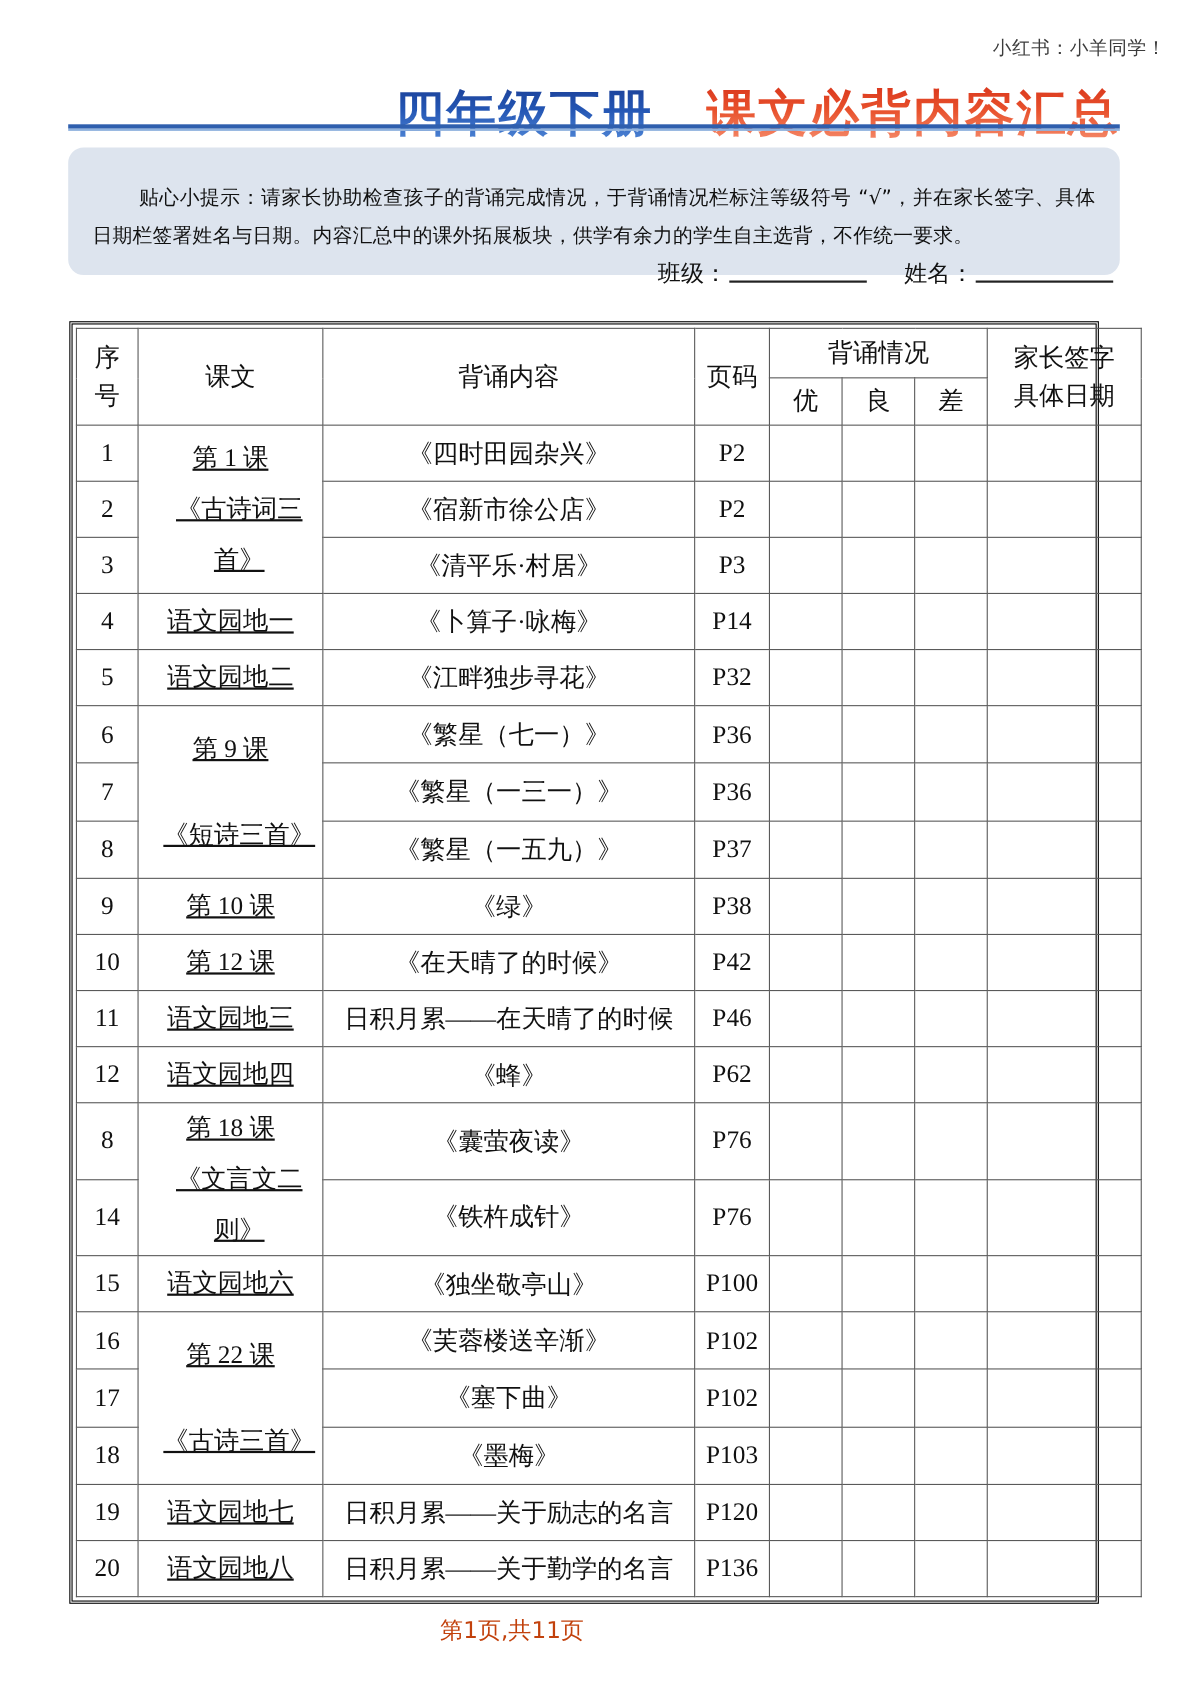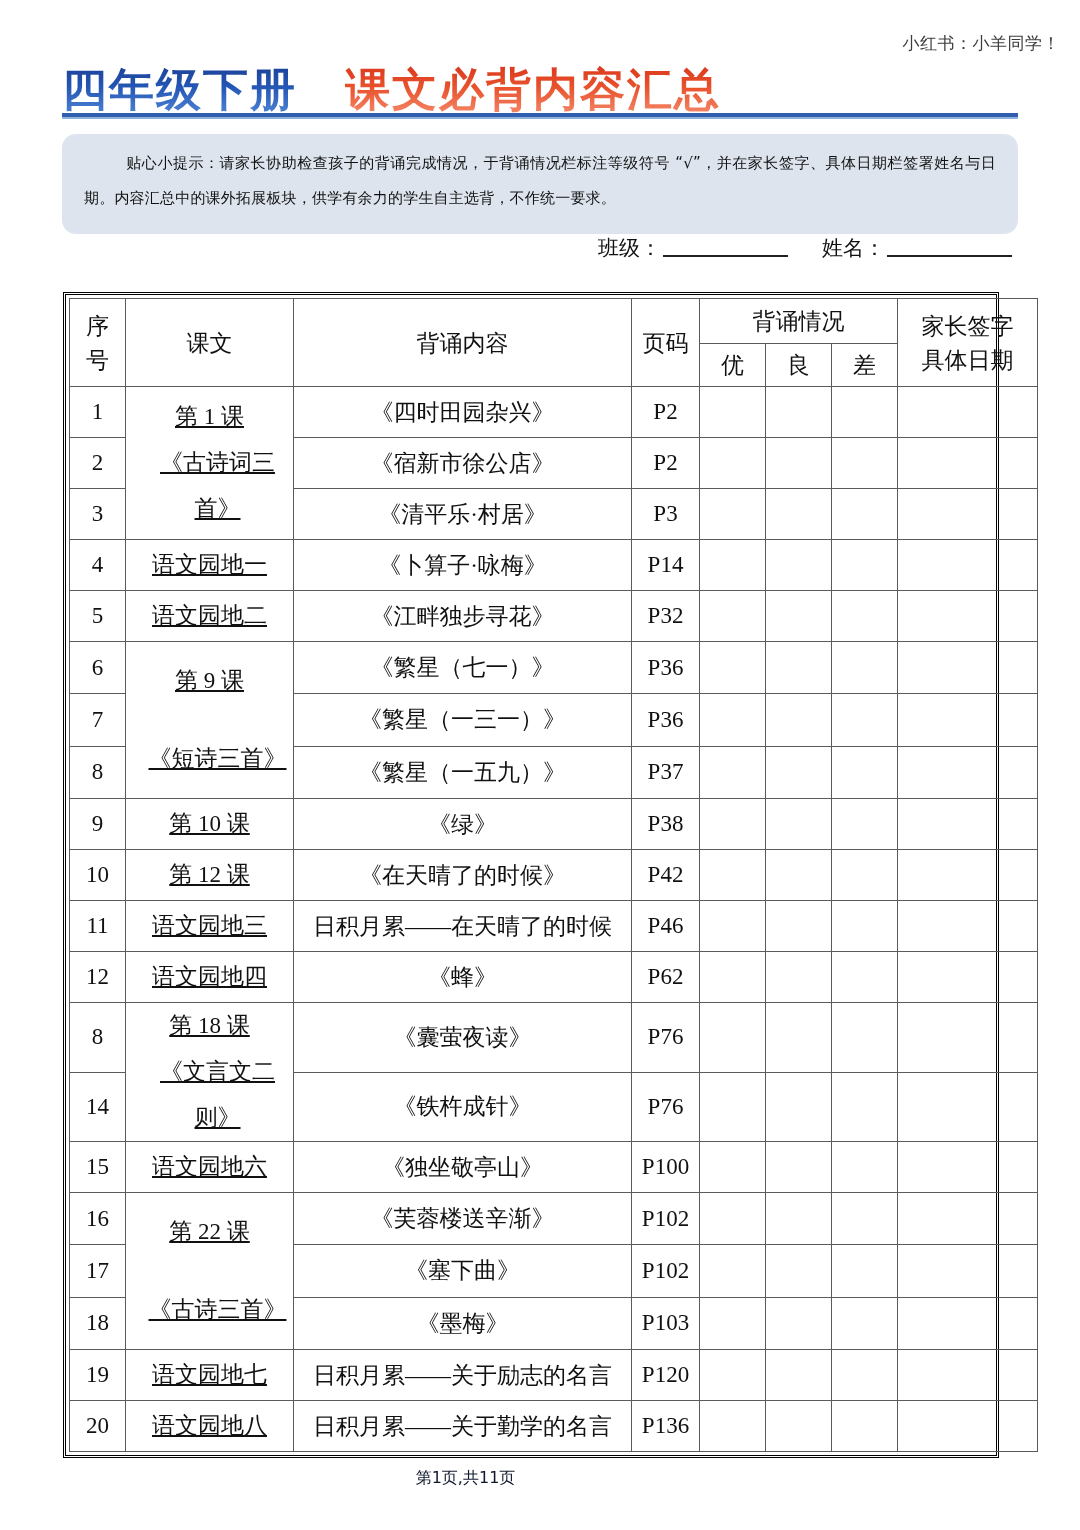--- a/index.html
+++ b/index.html
@@ -32,24 +32,24 @@
     font-family: "Liberation Sans", "DejaVu Sans", sans-serif;
     font-size: 17px;
     color: #3c3c3c;
     letter-spacing: 0.5px;
     margin-top: 24px;
   }
 
   
   .title-wrap {
     position: absolute;
-    top: 64px;
+    top: 77px;
     left: 62px;
     width: 956px;
-    text-align: left;
+    text-align: right;
   }
   .title {
     font-family: "DejaVu Sans", "Liberation Sans", sans-serif;
     font-weight: bold;
     font-size: 45px;
     letter-spacing: 2px;
     line-height: 52px;
     white-space: nowrap;
     display: inline-block;
   }
@@ -89,23 +89,23 @@
 
   
   .tipbox {
     position: absolute;
     top: 134px;
     left: 62px;
     width: 956px;
     box-sizing: border-box;
     background: #dde4ee;
     border-radius: 14px;
-    padding: 12px 22px 18px 22px;
+    padding: 28px 22px 18px 22px;
     font-family: "DejaVu Sans", "Liberation Sans", sans-serif;
-    font-size: 15px;
+    font-size: 18px;
     line-height: 35px;
     color: #111;
     text-align: justify;
     letter-spacing: 0.2px;
   }
   .tipbox .indent { display: inline-block; width: 42px; }
 
   
   .idline {
     position: absolute;
@@ -182,22 +182,22 @@
   .pg { font-family: "Liberation Sans", "DejaVu Sans", sans-serif; font-size: 22px; }
 
   
   .footer {
     position: absolute;
     top: 1468px;
     left: 0;
     width: 931px;
     text-align: center;
     font-family: "DejaVu Sans", "Liberation Sans", sans-serif;
-    font-size: 16px;
-    color: #0f172a;
+    font-size: 21px;
+    color: #c2410c;
   }
 </style>
 </head>
 <body>
 
 <div class="page">
 
   <div class="watermark">小红书：小羊同学！</div>
 
   <div class="title-wrap">

